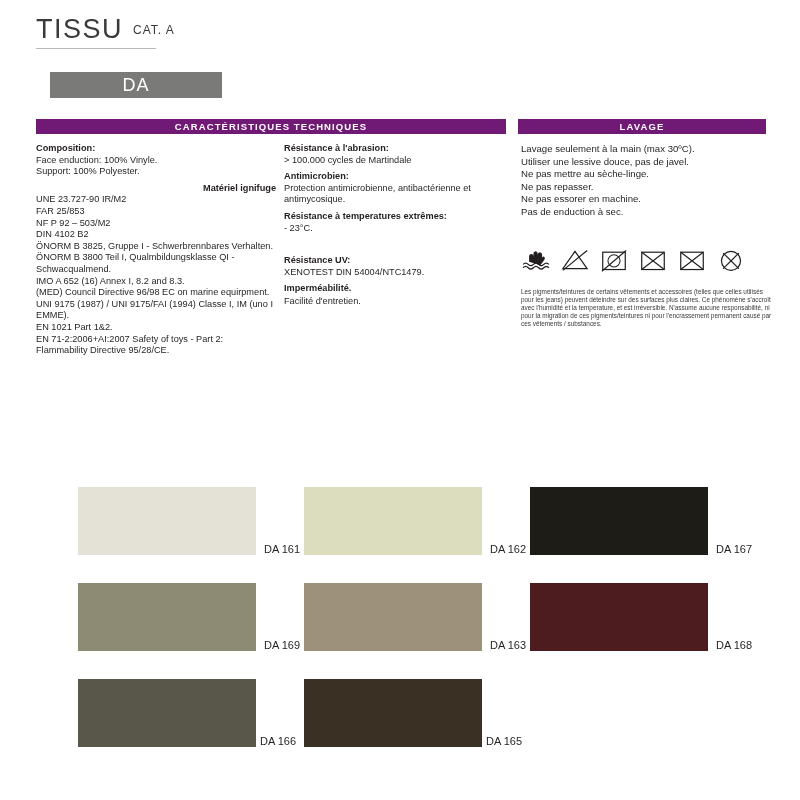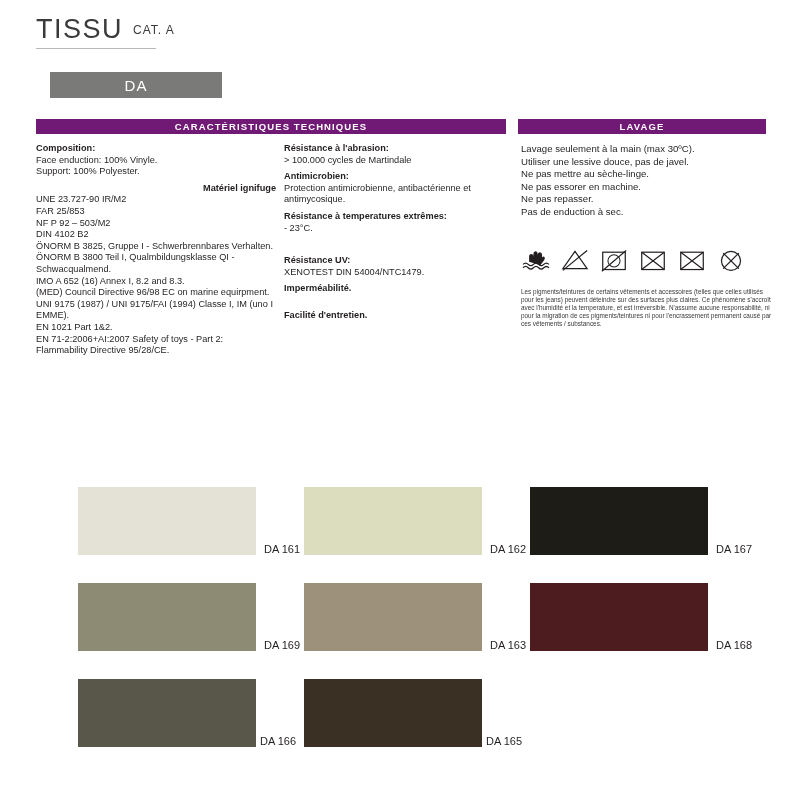--- a/index.html
+++ b/index.html
@@ -47,21 +47,21 @@
 
   
   .da-tag {
     position: absolute;
     left: 50px;
     top: 72px;
     width: 172px;
     height: 26px;
     background: #7a7a78;
     color: #ffffff;
-    font-size: 15px;
+    font-size: 18px;
     letter-spacing: 1px;
     display: flex;
     align-items: center;
     justify-content: center;
   }
 
   
   .bar {
     position: absolute;
     height: 15px;
@@ -176,28 +176,28 @@
 <div class="col col-2">
     <div class="line" style="font-weight: bold;">Résistance à l'abrasion:</div>
     <div class="line">&gt; 100.000 cycles de Martindale</div>
     <div class="line" style="font-weight: bold; margin-top: 5px;">Antimicrobien:</div>
     <div class="line">Protection antimicrobienne, antibactérienne et antimycosique.</div>
     <div class="line" style="font-weight: bold; margin-top: 5px;">Résistance à temperatures extrêmes:</div>
     <div class="line">- 23°C.</div>
     <div class="line" style="font-weight: bold; margin-top: 21px;">Résistance UV:</div>
     <div class="line">XENOTEST DIN 54004/NTC1479.</div>
     <div class="line" style="font-weight: bold; margin-top: 5px;">Imperméabilité.</div>
-    <div class="line" style="font-weight: bold; margin-top: 15px;">Facilité d'entretien.</div>
+    <div class="line" style="font-weight: normal; margin-top: 1px;">Facilité d'entretien.</div>
   </div>
 <div class="col col-3">
     <div class="line">Lavage seulement à la main (max 30ºC).</div>
     <div class="line">Utiliser une lessive douce, pas de javel.</div>
     <div class="line">Ne pas mettre au sèche-linge.</div>
+    <div class="line">Ne pas repasser.</div>
     <div class="line">Ne pas essorer en machine.</div>
-    <div class="line">Ne pas repasser.</div>
     <div class="line">Pas de enduction à sec.</div>
   </div>
 
 <div class="wash-icons">
   <span>
     <svg width="30" height="26" viewBox="0 0 34 30">
       <path d="M2 20 q3 -3 6 0 t6 0 t6 0 t6 0 t6 0" fill="none" stroke="#231f20" stroke-width="1.4"></path>
       <path d="M2 24 q3 -3 6 0 t6 0 t6 0 t6 0 t6 0" fill="none" stroke="#231f20" stroke-width="1.4"></path>
       <path d="M9 17 l0 -6 q0 -3 2.5 -3 t2.5 3 l0 -3 q0 -3 2.5 -3 t2.5 3 l0 1 q0 -3 2.5 -3 t2.5 3 l0 3 q2 -2 3 0 q1 2 -2 5 l-3 4 z" fill="#231f20"></path>
     </svg>

